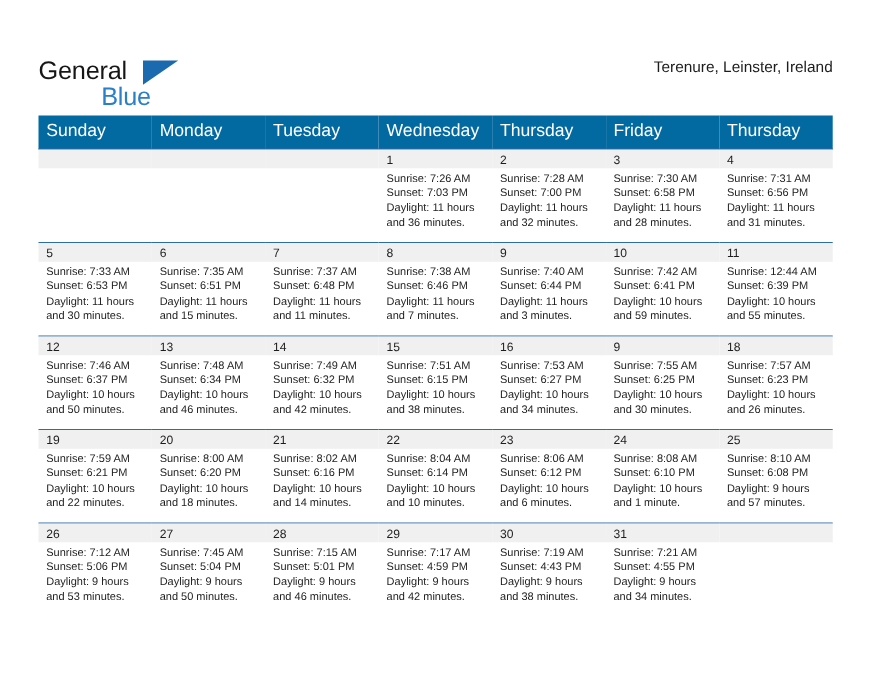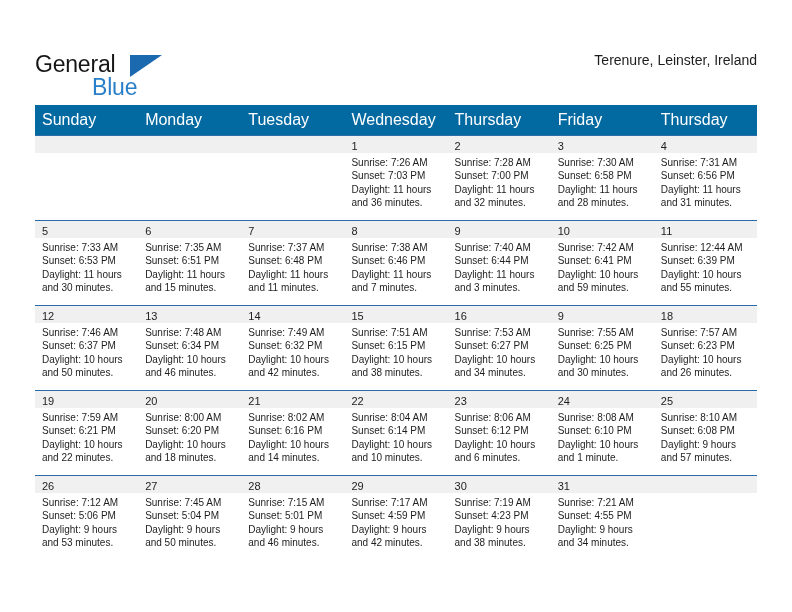--- a/index.html
+++ b/index.html
@@ -490,21 +490,21 @@
                 <div>Sunset: 4:59 PM</div>
                 <div class="daylight-line">Daylight: 9 hours and 42 minutes.</div>
               </div>
             </div>
           </td>
           <td>
             <div class="daycell">
               <div class="daynum-band"><span class="daynum">30</span></div>
               <div class="dayinfo">
                 <div>Sunrise: 7:19 AM</div>
-                <div>Sunset: 4:23 PM</div>
+                <div>Sunset: 4:43 PM</div>
                 <div class="daylight-line">Daylight: 9 hours and 38 minutes.</div>
               </div>
             </div>
           </td>
           <td>
             <div class="daycell">
               <div class="daynum-band"><span class="daynum">31</span></div>
               <div class="dayinfo">
                 <div>Sunrise: 7:21 AM</div>
                 <div>Sunset: 4:55 PM</div>

